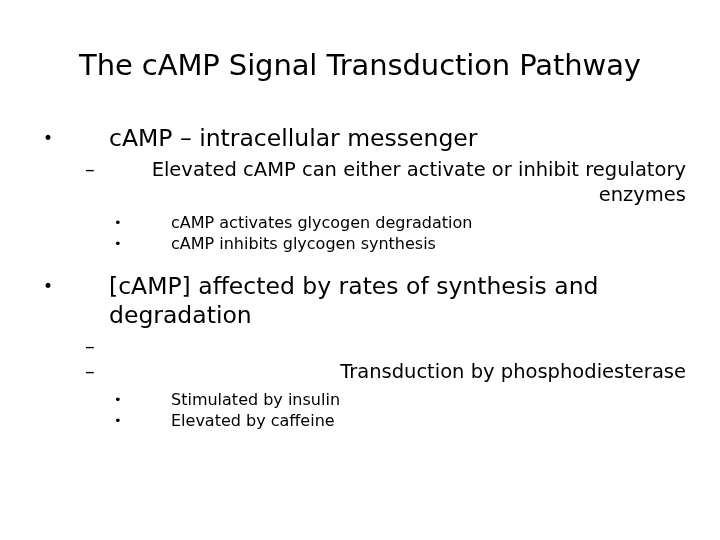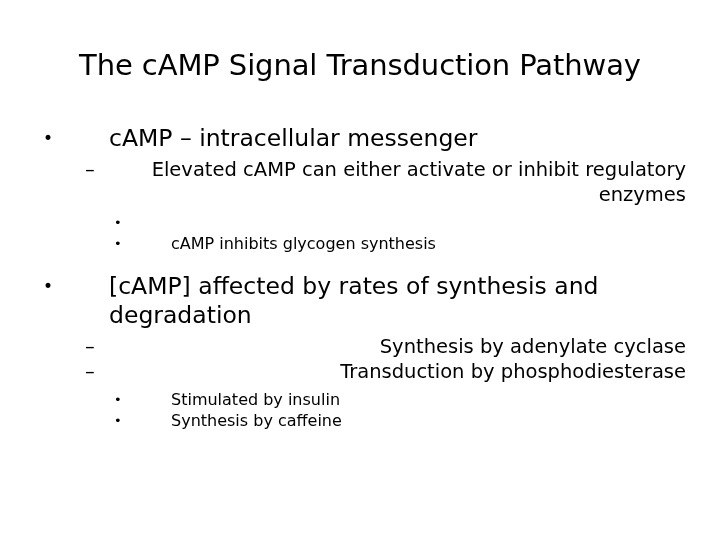--- a/index.html
+++ b/index.html
@@ -132,52 +132,52 @@
 
     <div class="bullet-row lvl2">
       <span class="bullet-marker">–</span>
       <span class="bullet-text">Elevated cAMP can either activate or inhibit regulatory enzymes</span>
     </div>
 
     <div class="group-gap-3"></div>
 
     <div class="bullet-row lvl3">
       <span class="bullet-marker">•</span>
+      <span class="bullet-text">cAMP activates glycogen degradation</span>
     </div>
 
     <div class="bullet-row lvl3">
       <span class="bullet-marker">•</span>
       <span class="bullet-text">cAMP inhibits glycogen synthesis</span>
     </div>
 
     <div class="group-gap-2"></div>
 
     <div class="bullet-row lvl1">
       <span class="bullet-marker">•</span>
       <span class="bullet-text">[cAMP] affected by rates of synthesis and degradation</span>
     </div>
 
     <div class="group-gap-4"></div>
 
     <div class="bullet-row lvl2">
       <span class="bullet-marker">–</span>
-      <span class="bullet-text">Synthesis by adenylate cyclase</span>
     </div>
 
     <div class="bullet-row lvl2">
       <span class="bullet-marker">–</span>
       <span class="bullet-text">Transduction by phosphodiesterase</span>
     </div>
 
     <div class="group-gap-3"></div>
 
     <div class="bullet-row lvl3">
       <span class="bullet-marker">•</span>
       <span class="bullet-text">Stimulated by insulin</span>
     </div>
 
     <div class="bullet-row lvl3">
       <span class="bullet-marker">•</span>
-      <span class="bullet-text">Synthesis by caffeine</span>
+      <span class="bullet-text">Elevated by caffeine</span>
     </div>
 
   </div>
 </div>
 
 </body></html>

